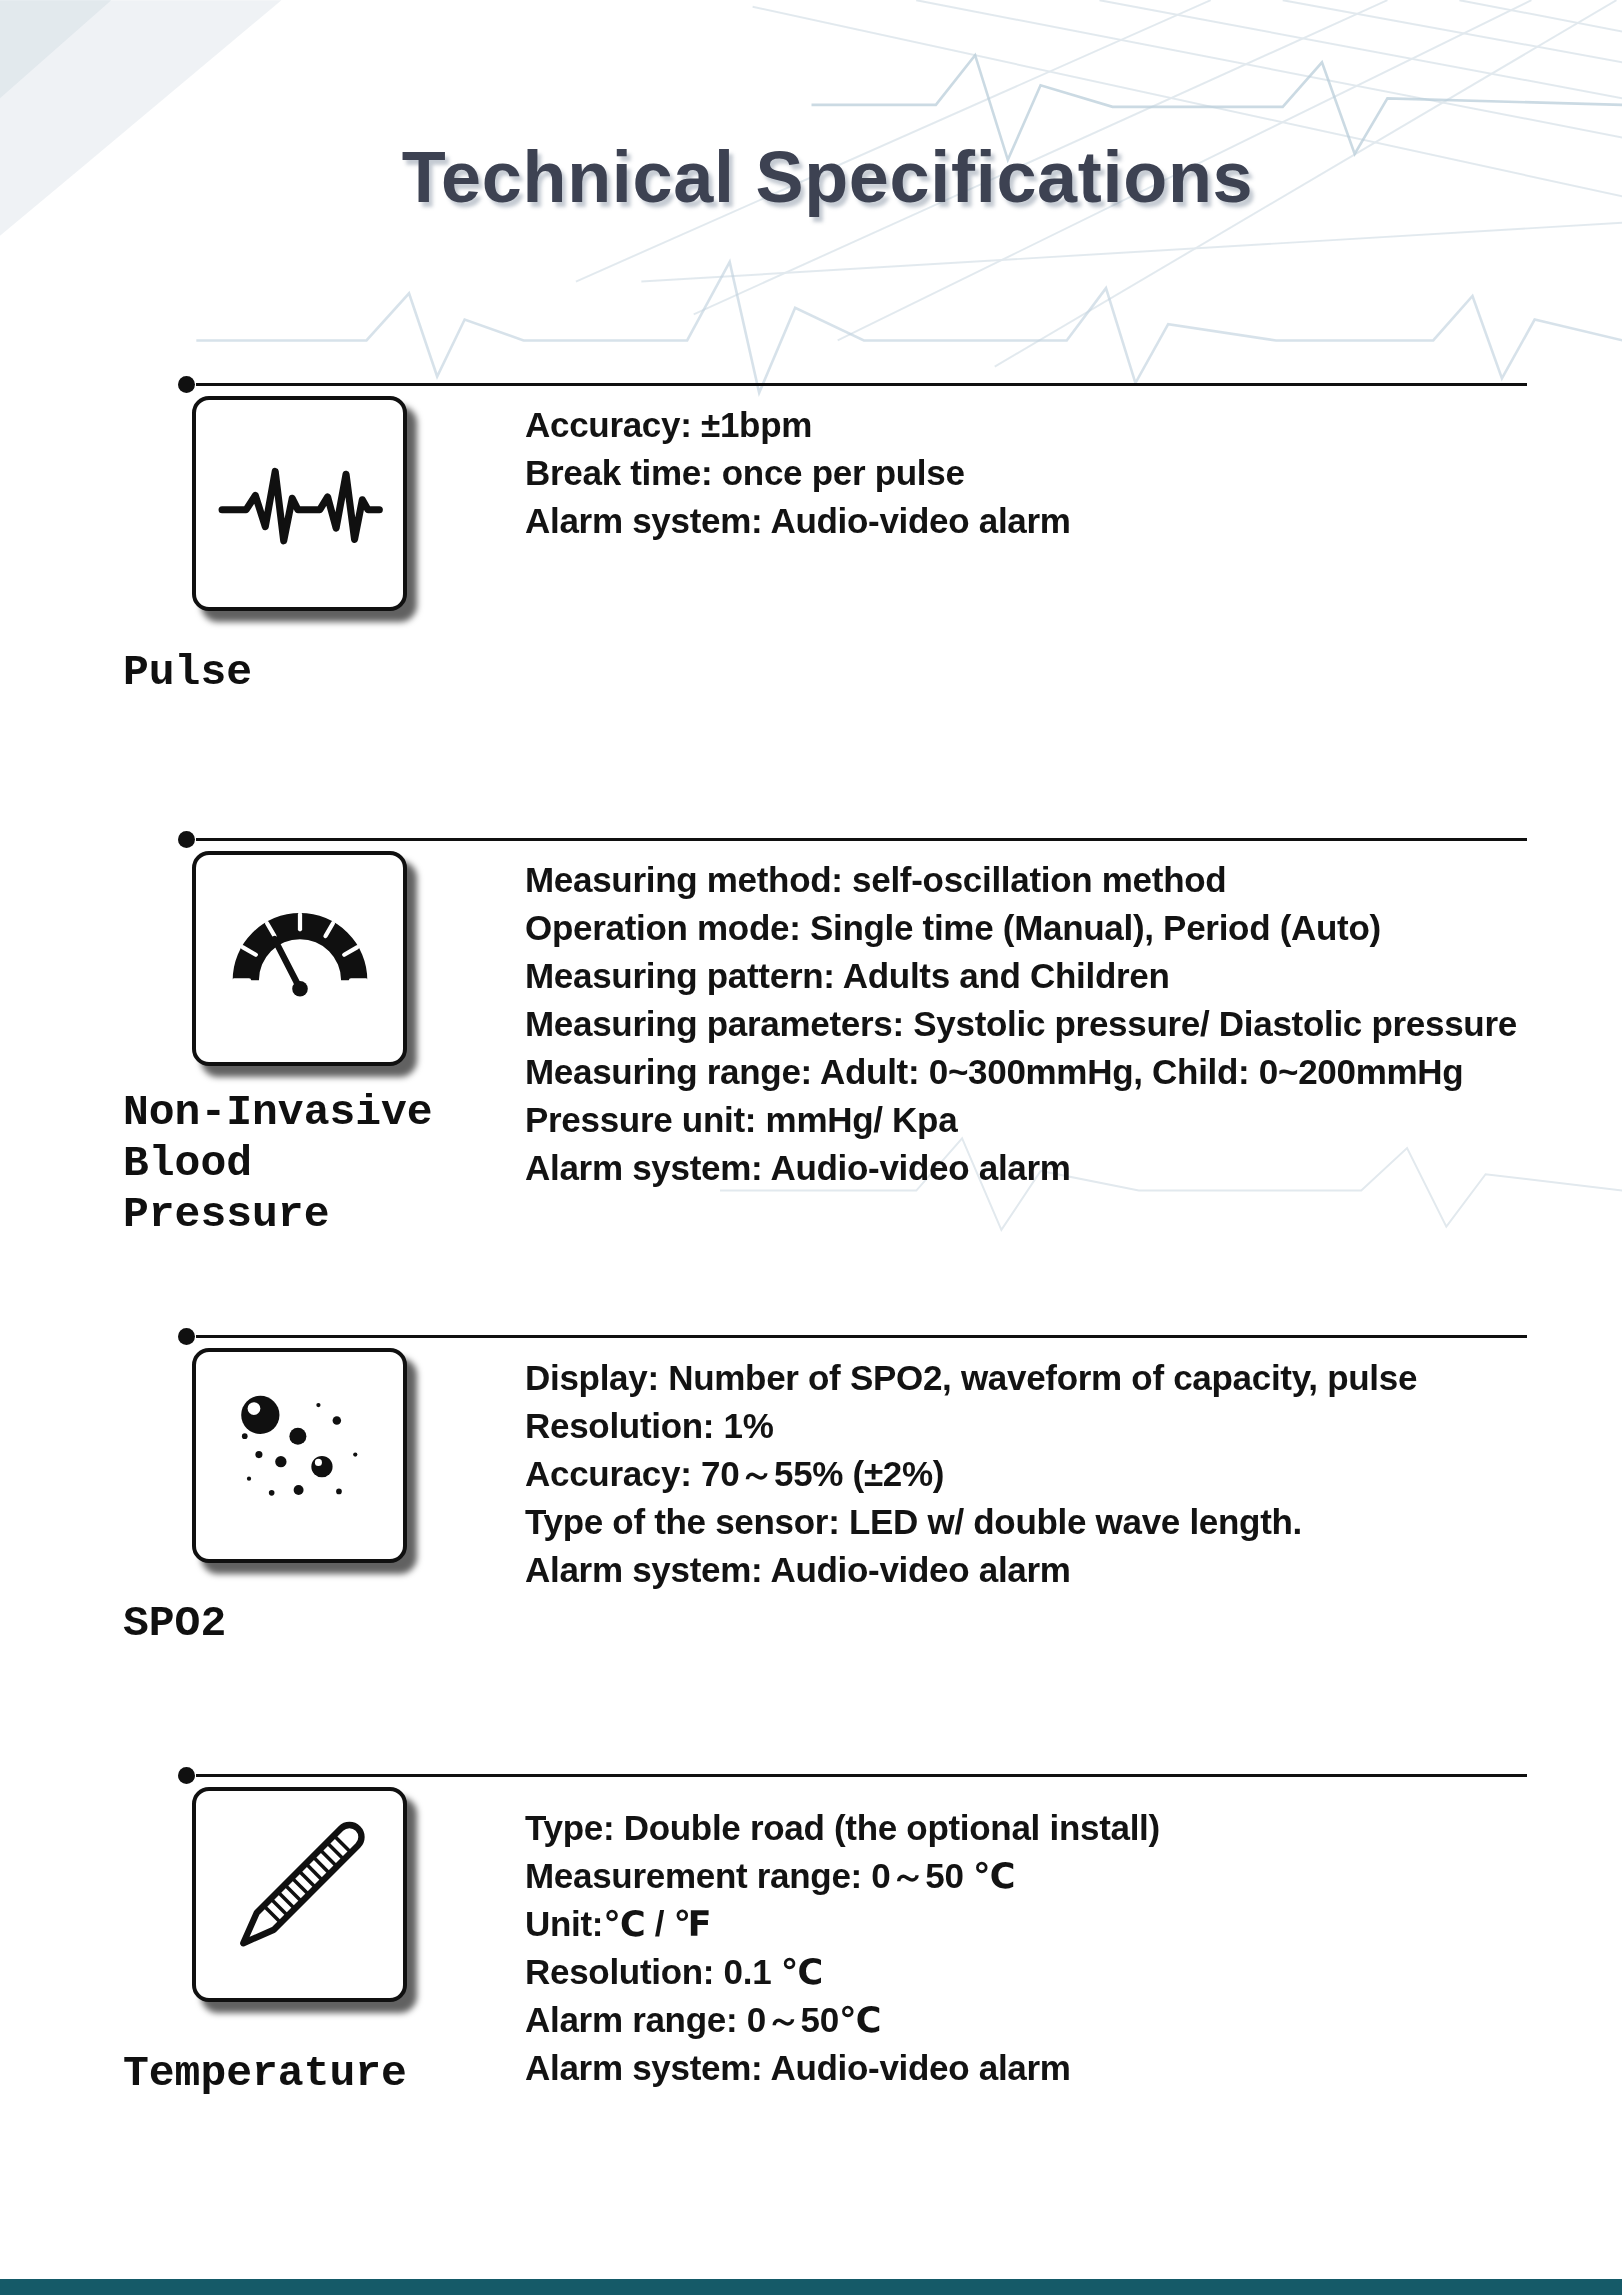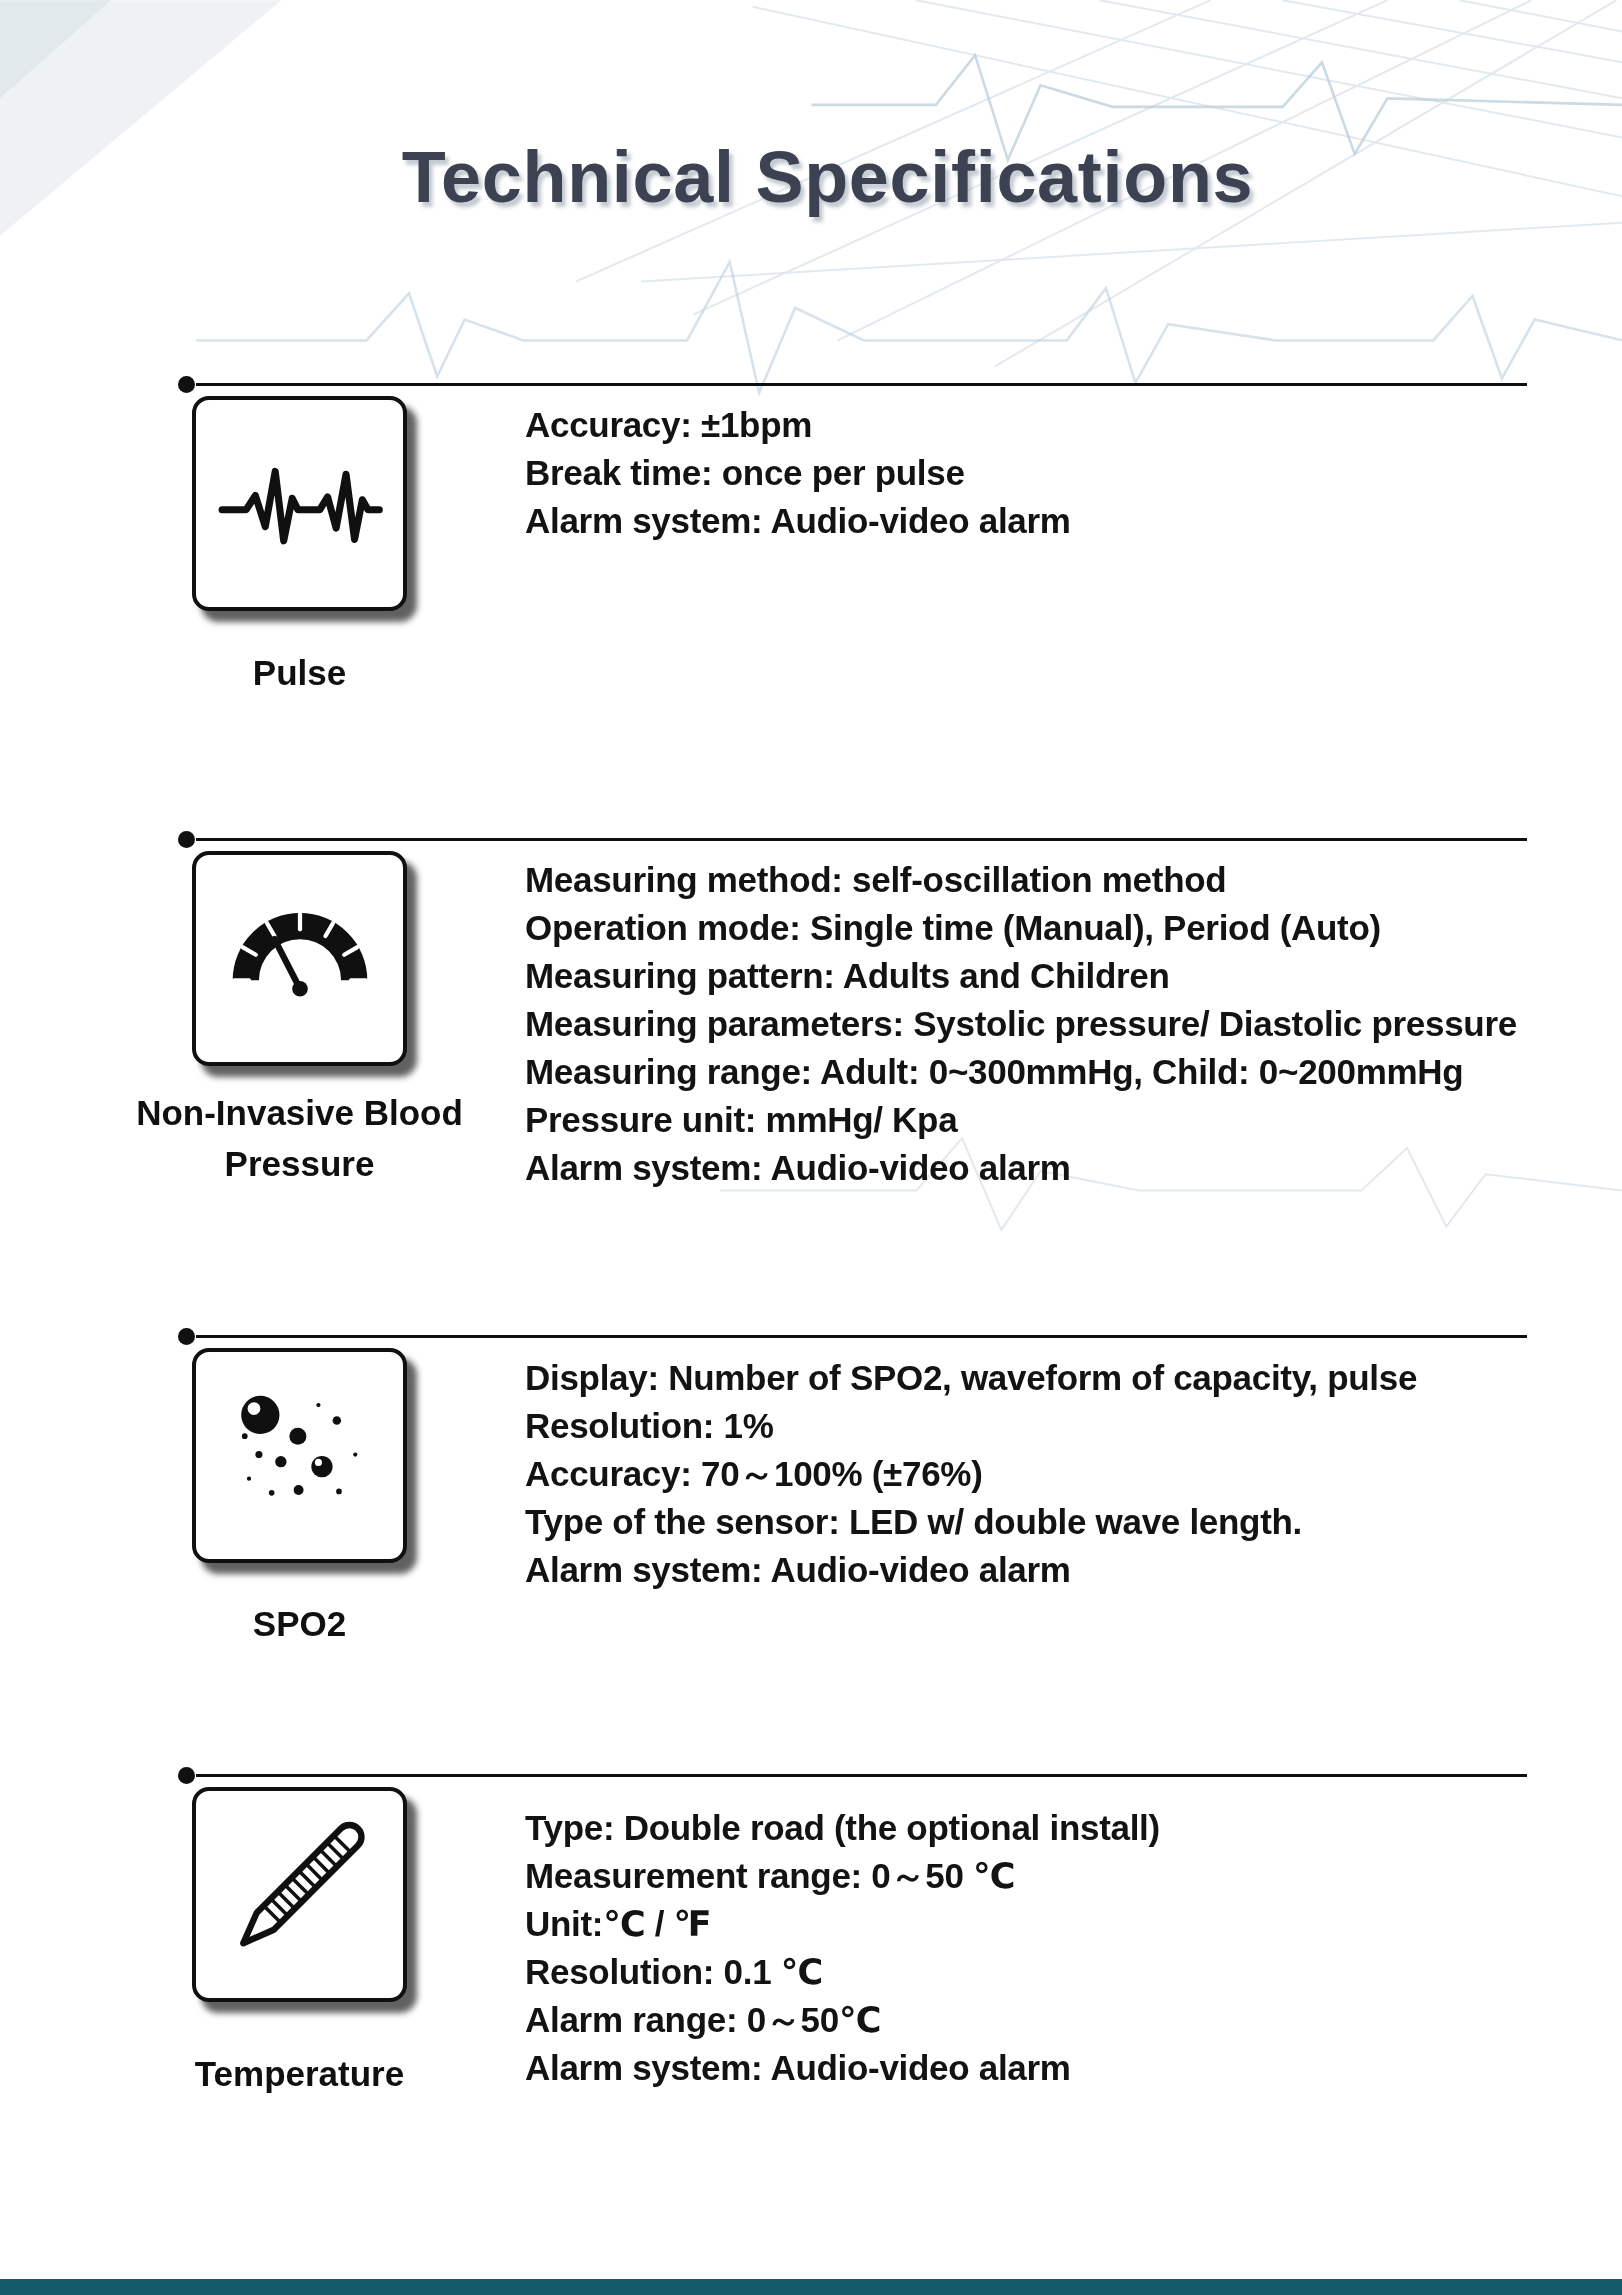--- a/index.html
+++ b/index.html
@@ -31,22 +31,23 @@
     position:absolute; left:192px; width:215px; height:215px;
     background:#ffffff; border:4.6px solid #101010; border-radius:17px;
     box-shadow:9.2px 10.5px 6.5px rgba(0,0,0,0.62);
     display:flex; align-items:center; justify-content:center;
     box-sizing:border-box;
   }
   .icon-box svg { display:block; }
 
   .icon-label {
     position:absolute; left:123px; width:353px;
-    text-align:center; font-size:35px; line-height:51px; font-weight:bold;
+    font-size:43px; line-height:51px; font-weight:bold;
     color:#101010;
+    font-family:Liberation Mono, monospace;
   }
 
   .specs { position:absolute; left:525px; width:1047px; }
   .spec-line {
     font-size:35px; line-height:48px; font-weight:bold; color:#131313;
     letter-spacing:-0.3px; white-space:nowrap;
   }
 
   .footer-bar { position:absolute; left:0; bottom:0; width:100%; height:15.7px; }
 </style>
@@ -158,21 +159,21 @@
           <circle cx="48" cy="152" r="3"></circle>
         </g>
         <circle cx="55" cy="53" r="9" fill="#ffffff"></circle>
         <circle cx="146" cy="129" r="5" fill="#ffffff"></circle>
       </svg>
     </div>
     <div class="icon-label" style="top:270px;">SPO2</div>
     <div class="specs" style="top:26px;">
       <div class="spec-line">Display: Number of SPO2, waveform of capacity, pulse</div>
       <div class="spec-line">Resolution: 1%</div>
-      <div class="spec-line">Accuracy: 70～100% (±76%)</div>
+      <div class="spec-line">Accuracy: 70～55% (±2%)</div>
       <div class="spec-line">Type of the sensor: LED w/ double wave length.</div>
       <div class="spec-line">Alarm system: Audio-video alarm</div>
     </div>
   </section>
 
   <section class="spec-section" style="top:1767px;">
     <div class="rule">
       <span class="dot"></span>
       <span class="line"></span>
     </div>

